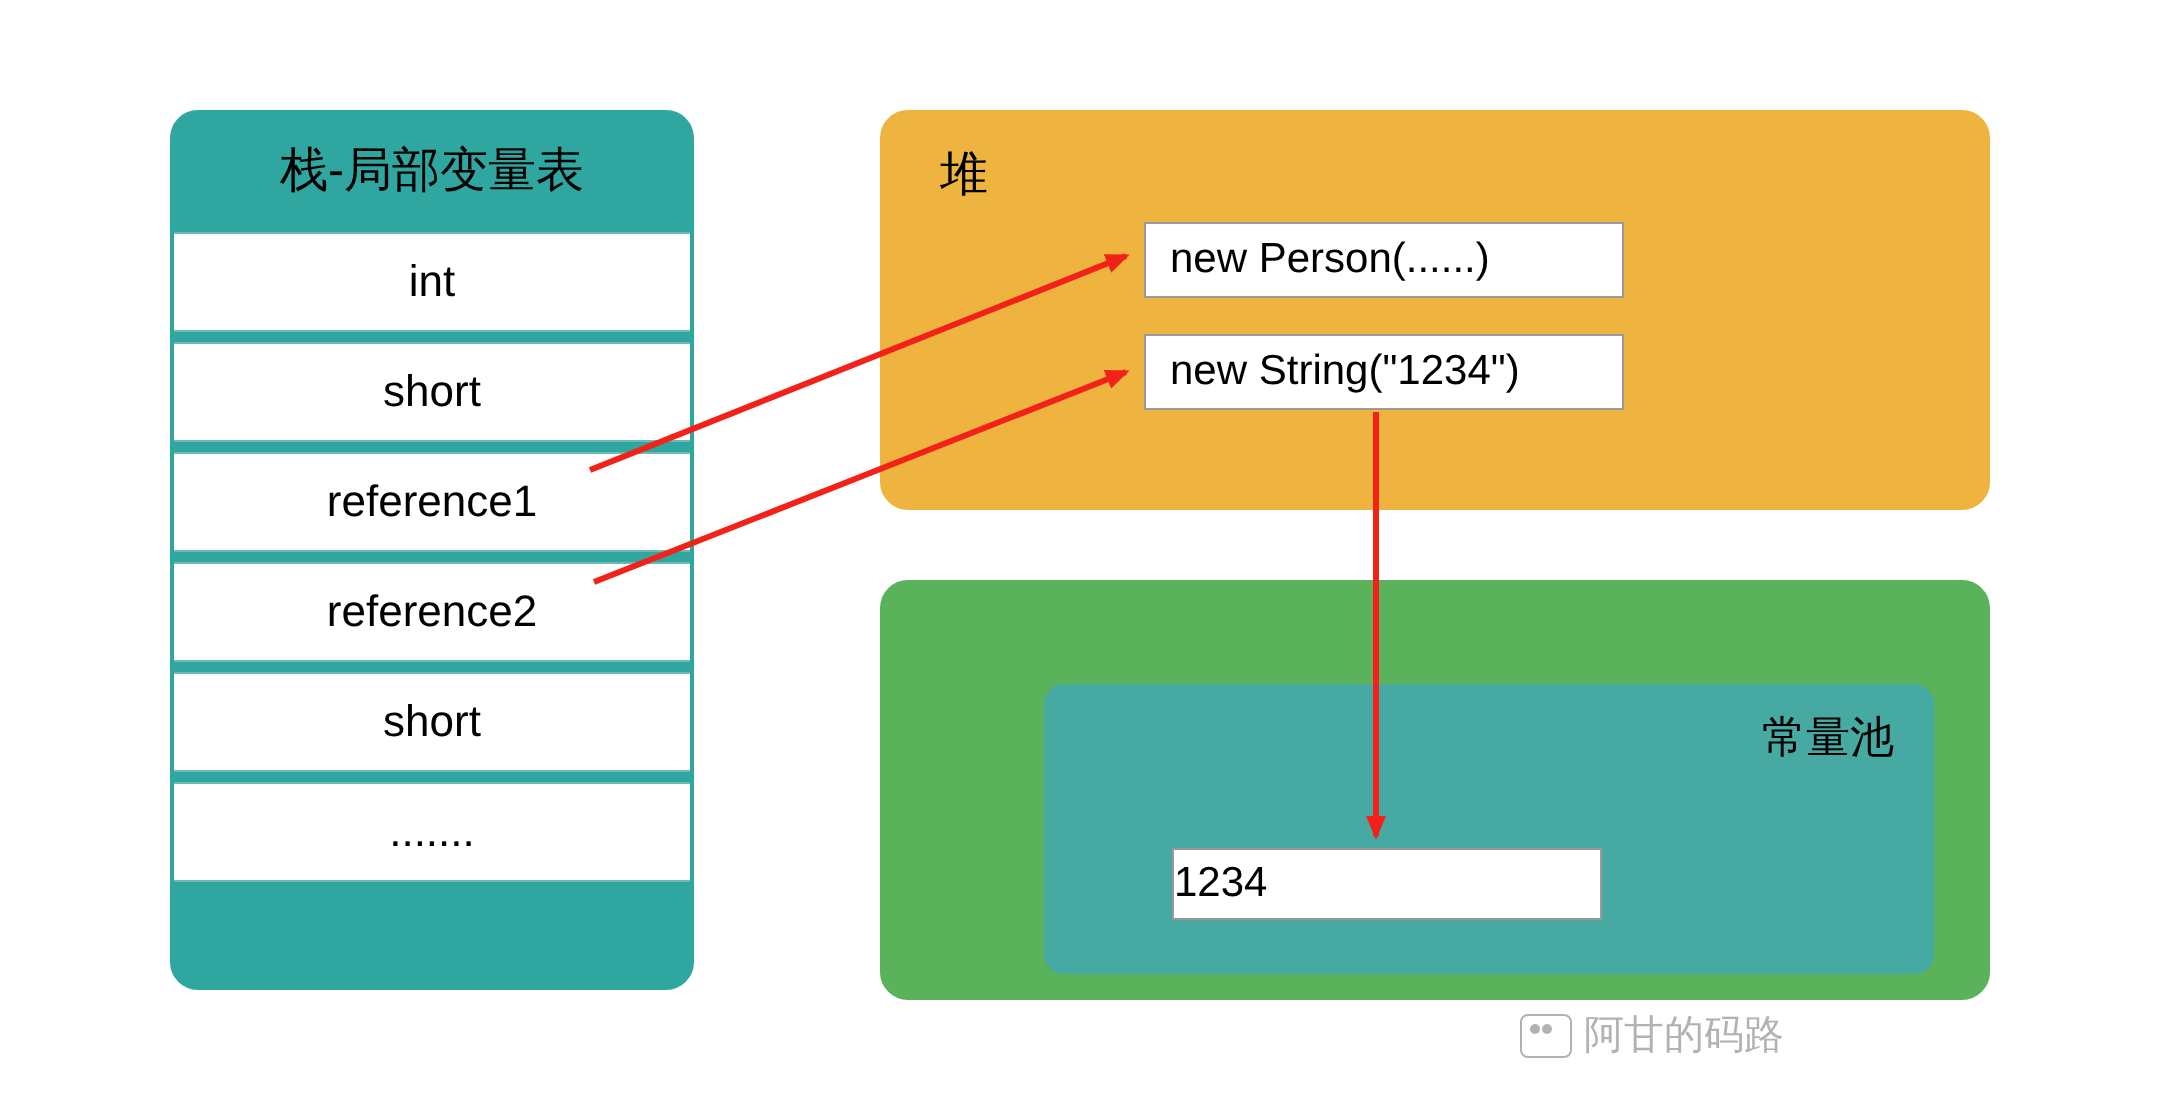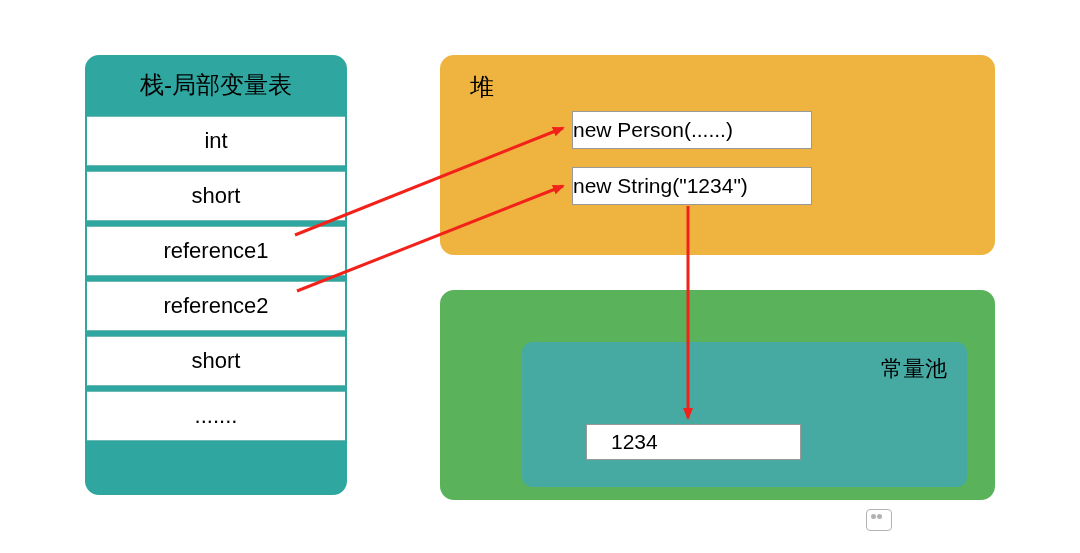--- a/index.html
+++ b/index.html
@@ -8,30 +8,30 @@
     
     
     .stack-box { position: absolute; left: 85px; top: 55px; width: 262px; height: 440px; background: #2fa7a0; border: 2px solid #2fa7a0; border-radius: 14px; }
     .stack-title { text-align: center; font-size: 24px; color: #000; padding: 12px 0 10px 0; font-weight: 400; }
     .stack-cell { background: #fff; border-top: 1.5px solid #6fb9b4; border-bottom: 1.5px solid #6fb9b4; margin: 5px 0; height: 50px; display: flex; align-items: center; justify-content: center; font-size: 22px; color: #000; }
     .stack-cell + .stack-cell { margin-top: 2px; }
     
     
     .heap-box { position: absolute; left: 440px; top: 55px; width: 555px; height: 200px; background: #efb43f; border: 2px solid #efb43f; border-radius: 14px; }
     .heap-title { font-size: 24px; color: #000; padding: 14px 0 8px 28px; }
-    .heap-cell { background: #fff; border: 1.5px solid #999; width: 240px; height: 38px; display: flex; align-items: center; font-size: 21px; color: #000; margin-left: 130px; margin-bottom: 18px; }
+    .heap-cell { background: #fff; border: 1.5px solid #999; width: 240px; height: 38px; display: flex; align-items: center; padding-left: 12px; font-size: 21px; color: #000; margin-left: 130px; margin-bottom: 18px; }
     
     
     .method-box { position: absolute; left: 440px; top: 290px; width: 555px; height: 210px; background: #5ab35a; border: 2px solid #5ab35a; border-radius: 14px; }
     .method-title { font-size: 24px; color: #000; padding: 12px 0 6px 28px; }
     
     
     .pool-box { position: absolute; left: 80px; top: 50px; width: 445px; height: 145px; background: #46aaa3; border: 2px solid #46aaa3; border-radius: 10px; }
     .pool-title { position: absolute; right: 18px; top: 10px; font-size: 22px; color: #000000; }
-    .pool-cell { background: #fff; border: 1.5px solid #999; width: 215px; height: 36px; position: absolute; left: 62px; top: 80px; display: flex; align-items: center; padding-left: 24px; font-size: 21px; color: #000; }
+    .pool-cell { background: #fff; border: 1.5px solid #999; width: 215px; height: 36px; position: absolute; left: 62px; top: 80px; display: flex; align-items: center; padding-left: 0; font-size: 21px; color: #000; }
     
     
     .arrows { position: absolute; top: 0; left: 0; width: 1080px; height: 553px; pointer-events: none; }
     
     
     .watermark { position: absolute; right: 20px; bottom: 22px; display: flex; align-items: center; gap: 6px; color: #aaa; font-size: 20px; opacity: 0.9; }
     .watermark-icon { width: 26px; height: 22px; border: 1.5px solid #aaa; border-radius: 4px; position: relative; }
     .watermark-icon::before { content: ""; position: absolute; left: 4px; top: 4px; width: 5px; height: 5px; border-radius: 50%; background: #aaa; }
     .watermark-icon::after { content: ""; position: absolute; left: 10px; top: 4px; width: 5px; height: 5px; border-radius: 50%; background: #aaa; }
   </style>
@@ -72,15 +72,16 @@
 
     <line x1="295" y1="235" x2="563" y2="128" stroke="#f2221a" stroke-width="3" marker-end="url(#ah)"></line>
 
     <line x1="297" y1="291" x2="563" y2="186" stroke="#f2221a" stroke-width="3" marker-end="url(#ah)"></line>
 
     <line x1="688" y1="206" x2="688" y2="418" stroke="#f2221a" stroke-width="3" marker-end="url(#ah)"></line>
   </svg>
 
   <div class="watermark">
     <span class="watermark-icon"></span>
+    <span>阿甘的码路</span>
   </div>
 
 </div>
 
 </body></html>

